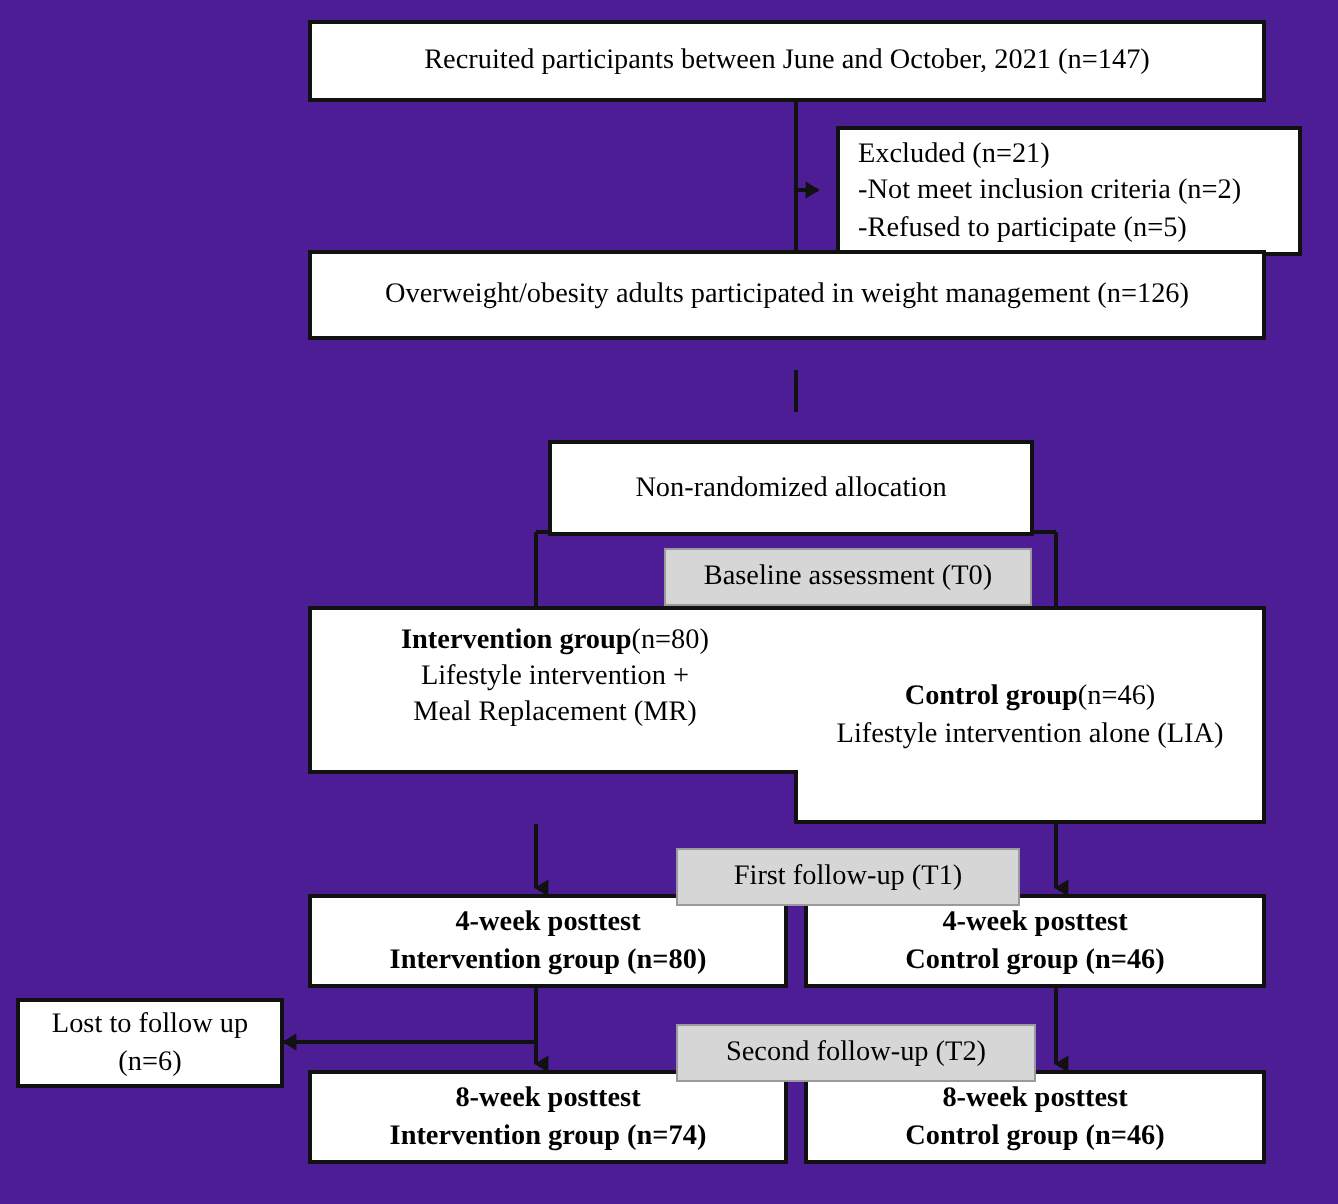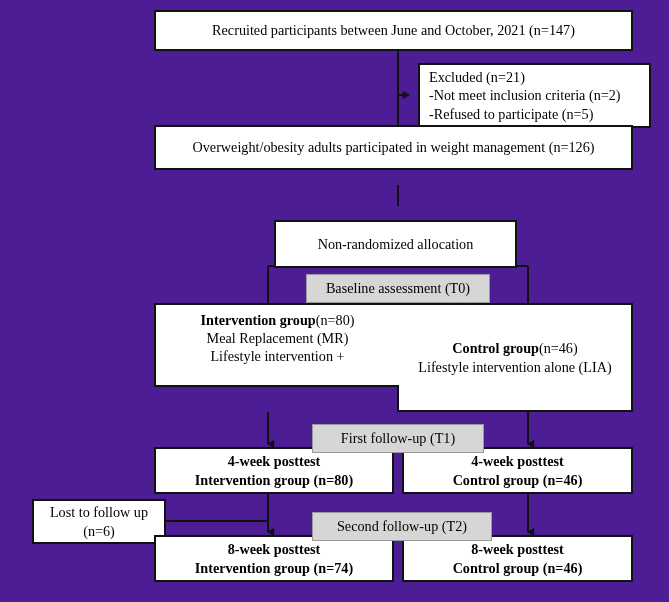--- a/index.html
+++ b/index.html
@@ -53,20 +53,21 @@
     box-sizing: border-box;
     border: 1px solid #9a9a9a;
     background: #d6d6d6;
     display: flex;
     align-items: center;
     justify-content: center;
     font-size: 14.2px;
     line-height: 1;
     z-index: 5;
     white-space: nowrap;
+    margin-left: 26px;
   }
 </style>
 </head>
 <body>
 
 <div id="flow-root">
 
   <svg class="connectors" viewBox="0 0 669 602" xmlns="http://www.w3.org/2000/svg">
     <defs>
       <marker id="arrow-down" markerWidth="9" markerHeight="9" refX="4.5" refY="7.4" orient="auto" markerUnits="userSpaceOnUse">
@@ -127,42 +128,42 @@
   </div>
 
   <div class="node" style="left:274px; top:220px; width:243px; height:48px;">
     <span class="line">Non-randomized allocation</span>
   </div>
 
   <div class="node" style="left:154px; top:303px; width:245px; height:84px; border-right-width:0; padding-top:6px; justify-content:flex-start;">
     <span class="line">
       <span class="bold">Intervention group</span><span>(n=80)</span>
     </span>
+    <span class="line">Lifestyle intervention +</span>
     <span class="line">Meal Replacement (MR)</span>
-    <span class="line">Lifestyle intervention +</span>
   </div>
 
   <div class="node" style="left:399px; top:303px; width:234px; height:109px; border-left-width:0;">
     <span class="line">
       <span class="bold">Control group</span><span>(n=46)</span>
     </span>
     <span class="line">Lifestyle intervention alone (LIA)</span>
   </div>
 
   <div class="node bold" style="left:154px; top:447px; width:240px; height:47px;">
     <span class="line">4-week posttest</span>
     <span class="line">Intervention group (n=80)</span>
   </div>
 
   <div class="node bold" style="left:402px; top:447px; width:231px; height:47px;">
     <span class="line">4-week posttest</span>
     <span class="line">Control group (n=46)</span>
   </div>
 
-  <div class="node" style="left:8px; top:499px; width:134px; height:45px;margin-left:24px;">
+  <div class="node" style="left:8px; top:499px; width:134px; height:45px;">
     <span class="line">Lost to follow up</span>
     <span class="line">(n=6)</span>
   </div>
 
   <div class="node bold" style="left:154px; top:535px; width:240px; height:47px;">
     <span class="line">8-week posttest</span>
     <span class="line">Intervention group (n=74)</span>
   </div>
 
   <div class="node bold" style="left:402px; top:535px; width:231px; height:47px;">

